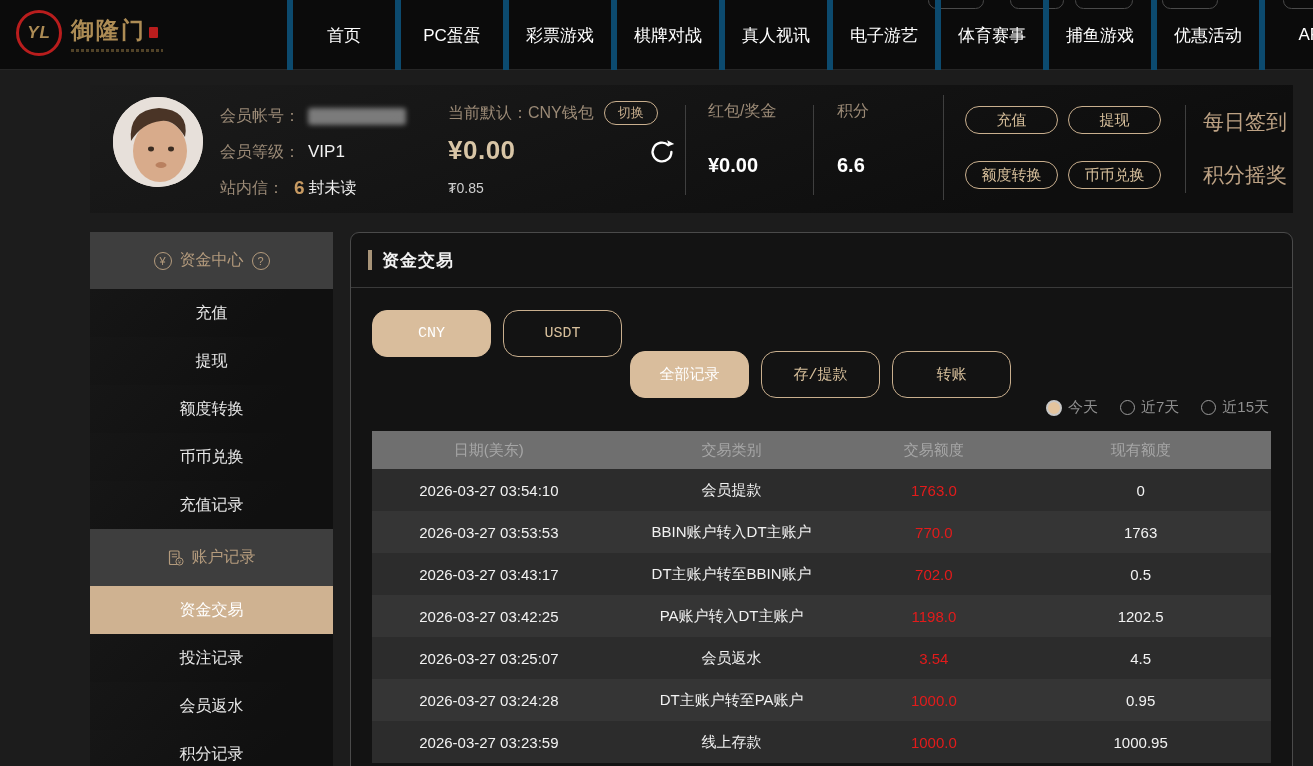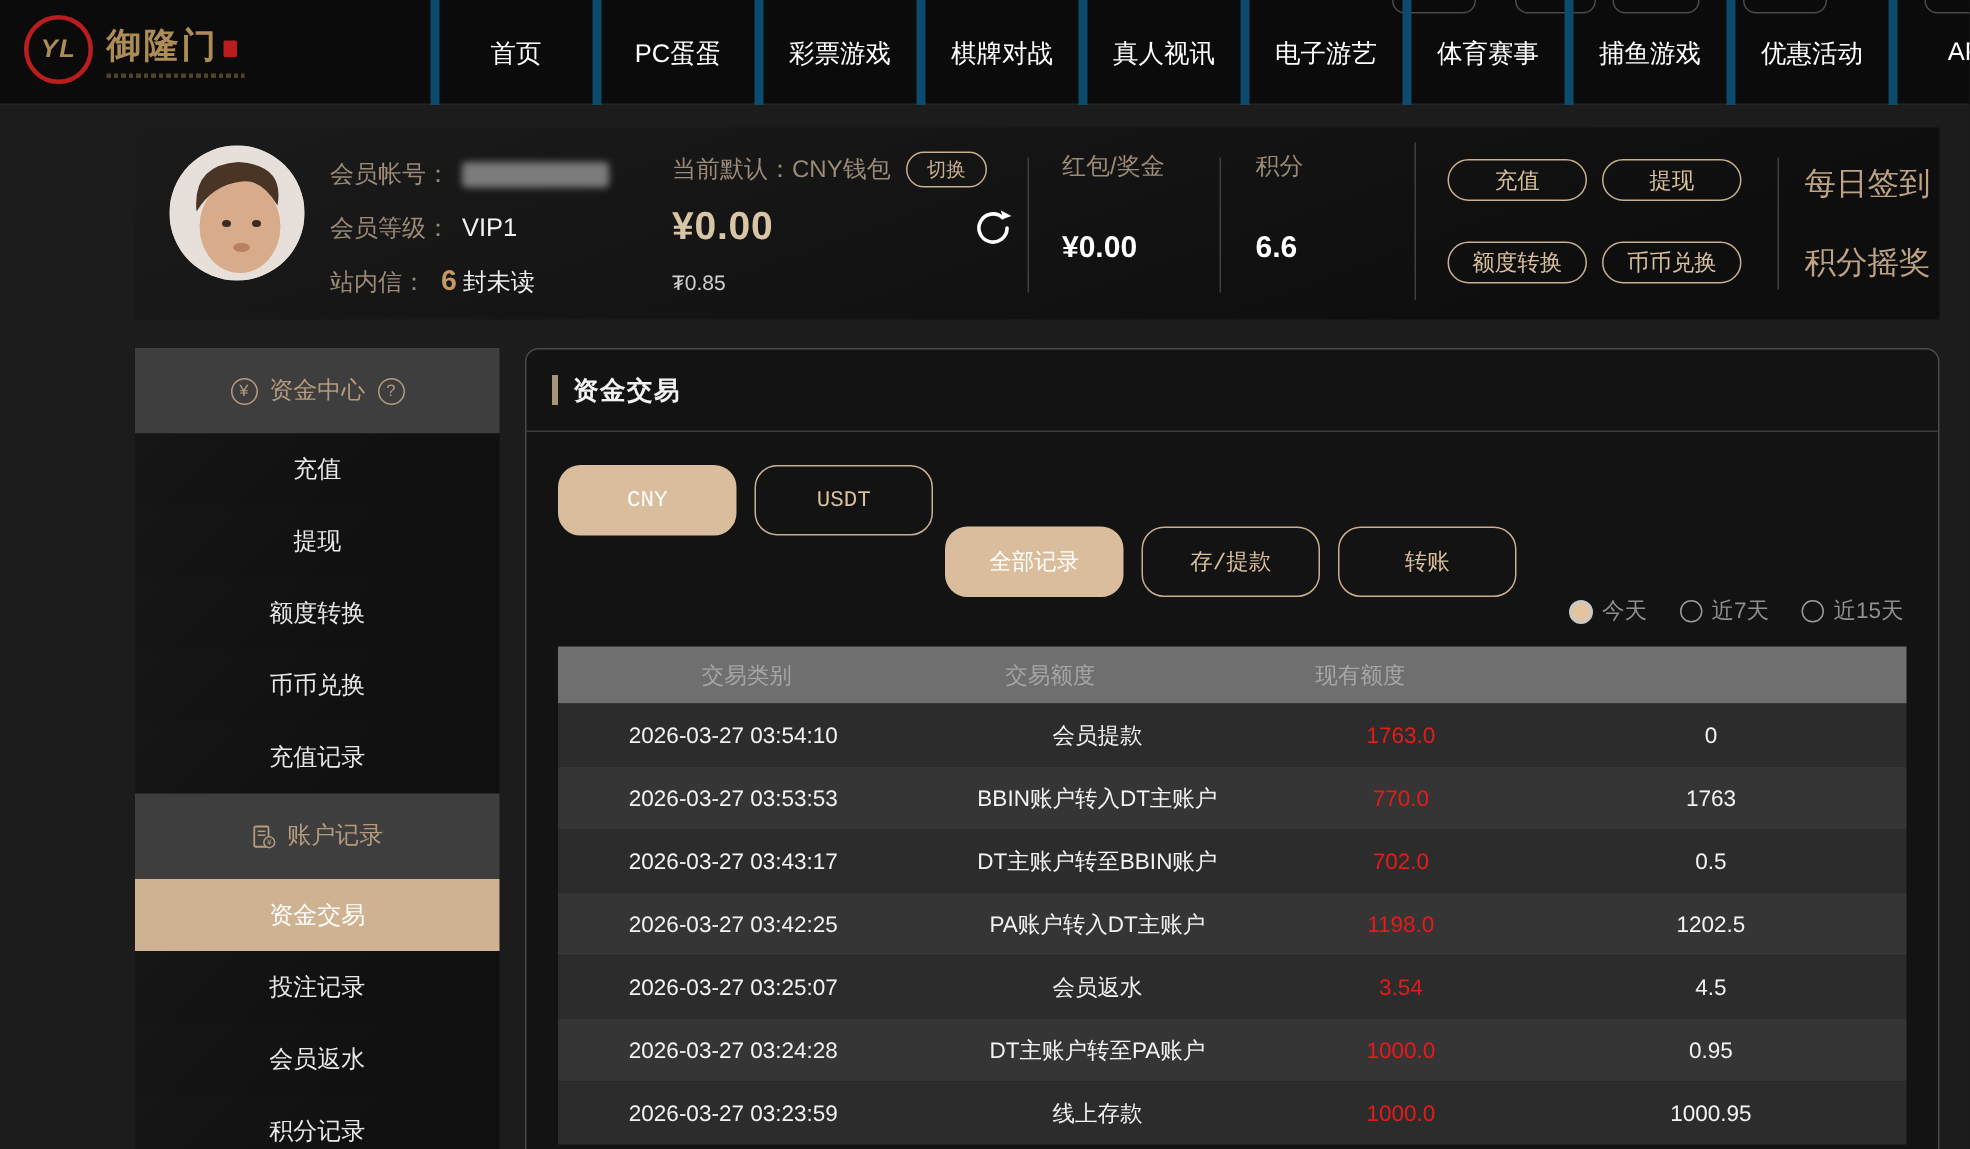--- a/index.html
+++ b/index.html
@@ -263,20 +263,21 @@
           <span class="radio-label">近7天</span>
         </label>
         <label class="radio-item">
           <span class="radio"></span>
           <span class="radio-label">近15天</span>
         </label>
       </div>
   </div>
   <div class="table">
     <div class="thead" id="table-head">
+        <div class="th col0">日期(美东)</div>
         <div class="th col1">交易类别</div>
         <div class="th col2">交易额度</div>
         <div class="th col3">现有额度</div>
       </div>
     <div id="table-body">
         <div class="tr odd">
           <div class="td col0">2026-03-27 03:54:10</div>
           <div class="td col1">会员提款</div>
           <div class="td col2 red">1763.0</div>
           <div class="td col3">0</div>

